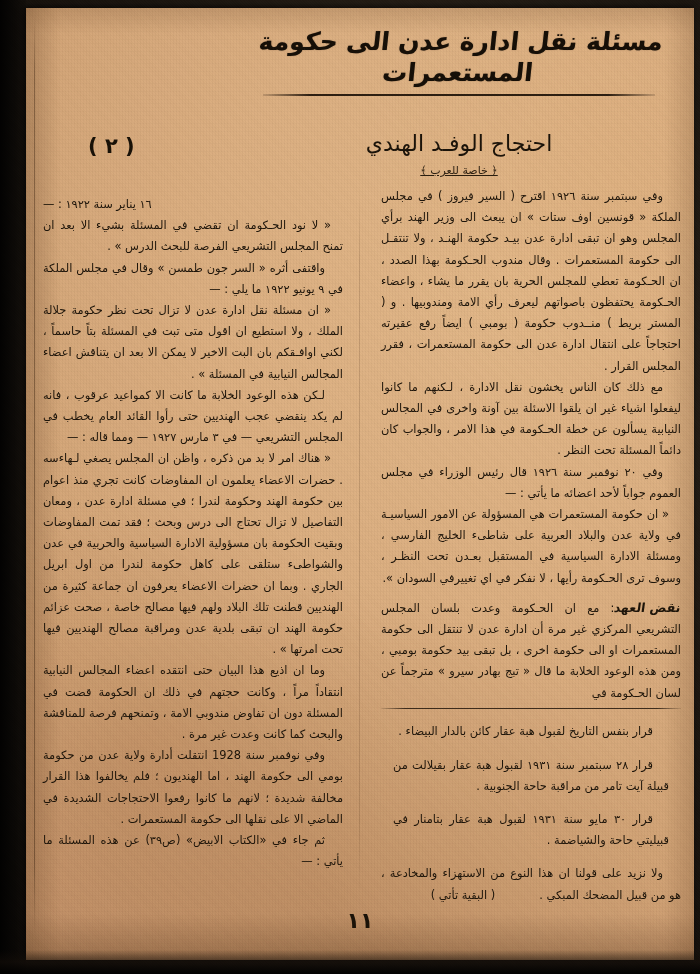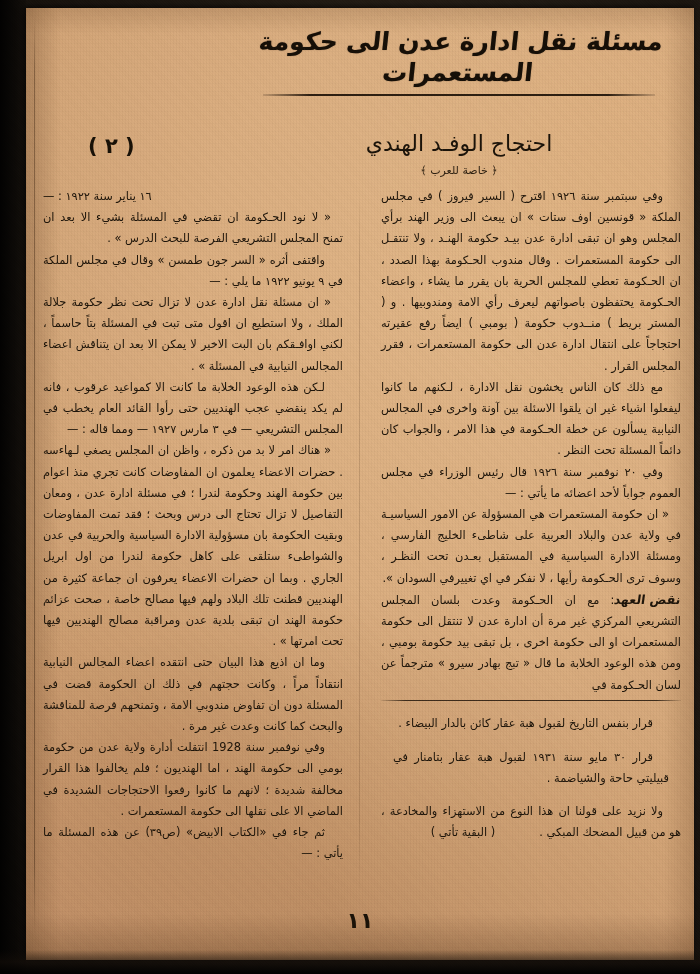--- a/index.html
+++ b/index.html
@@ -134,20 +134,21 @@
     color: #1a1208;
     letter-spacing: 2px;
     line-height: 1.3;
     margin-bottom: 6px;
     margin-top: 34px;
   }
   .headline-note {
     font-size: 11px;
     color: #2a1d0e;
     letter-spacing: 1px;
+    text-decoration: underline;
   }
 
   
   .issue-mark {
     position: absolute;
     left: 62px;
     top: 126px;
     font-size: 21px;
     font-weight: 600;
     color: #171006;
@@ -181,21 +182,21 @@
     top: 6px;
     width: 1px;
     height: 700px;
     background: linear-gradient(180deg, rgba(80,52,26,0), rgba(80,52,26,.18) 10%, rgba(80,52,26,.18) 90%, rgba(80,52,26,0));
   }
 
   p.para {
     margin: 0 0 0 0;
     text-indent: 18px;
   }
-  p.para.noindent { text-indent: 0; }
+  p.para.noindent { text-indent: 0; margin-top: 8px; }
   p.quote { text-indent: 12px; }
 
   .runhead {
     font-weight: 700;
     font-size: 12.5px;
     transform: skewX(-8deg);
     display: inline-block;
     letter-spacing: .4px;
   }
 
@@ -261,20 +262,21 @@
         <p class="para">مع ذلك كان الناس يخشون نقل الادارة ، لـكنهم ما كانوا ليفعلوا اشياء غير ان يلقوا الاسئلة بين آونة واخرى في المجالس النيابية يسألون عن خطة الحـكومة في هذا الامر ، والجواب كان دائماً المسئلة تحت النظر .</p>
         <p class="para">وفي ٢٠ نوفمبر سنة ١٩٢٦ قال رئيس الوزراء في مجلس العموم جواباً لأحد اعضائه ما يأتي : —</p>
         <p class="para quote">« ان حكومة المستعمرات هي المسؤولة عن الامور السياسيـة في ولاية عدن والبلاد العربية على شاطىء الخليج الفارسي ، ومسئلة الادارة السياسية في المستقبل بعـدن تحت النظـر ، وسوف ترى الحـكومة رأيها ، لا نفكر في اي تغييرفي السودان ».</p>
 
         <p class="para noindent"><span class="runhead">نقض العهد</span><span>: مع ان الحـكومة وعدت بلسان المجلس التشريعي المركزي غير مرة أن ادارة عدن لا تنتقل الى حكومة المستعمرات او الى حكومة اخرى ، بل تبقى بيد حكومة بومبي ، ومن هذه الوعود الخلابة ما قال « تبج بهادر سيرو » مترجماً عن لسان الحـكومة في</span></p>
 
         <div class="section-rule"></div>
 
         <div class="decrees">
           <p>قرار بنفس التاريخ لقبول هبة عقار كائن بالدار البيضاء .</p>
+          <p>قرار ٢٨ سبتمبر سنة ١٩٣١ لقبول هبة عقار بقيلالت من قبيلة آيت تامر من مراقبة حاحة الجنوبية .</p>
           <p>قرار ٣٠ مايو سنة ١٩٣١ لقبول هبة عقار بتامنار في قبيليتي حاحة والشياضمة .</p>
         </div>
 
         <p class="para"><span>ولا نزيد على قولنا ان هذا النوع من الاستهزاء والمخادعة ، هو من قبيل المضحك المبكي .</span><span class="tail-note">( البقية تأتي )</span></p>
       </div>
 
       <div class="col left">
         <p class="para noindent" style="text-align:left;">١٦ يناير سنة ١٩٢٢ : —</p>
         <p class="para quote">« لا نود الحـكومة ان تقضي في المسئلة بشيء الا بعد ان تمنح المجلس التشريعي الفرصة للبحث الدرس » .</p>
         <p class="para">واقتفى أثره « السر جون طمسن » وقال في مجلس الملكة في ٩ يونيو ١٩٢٢ ما يلي : —</p>

